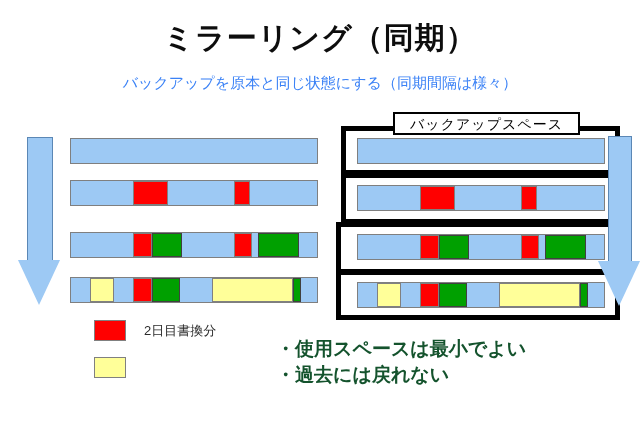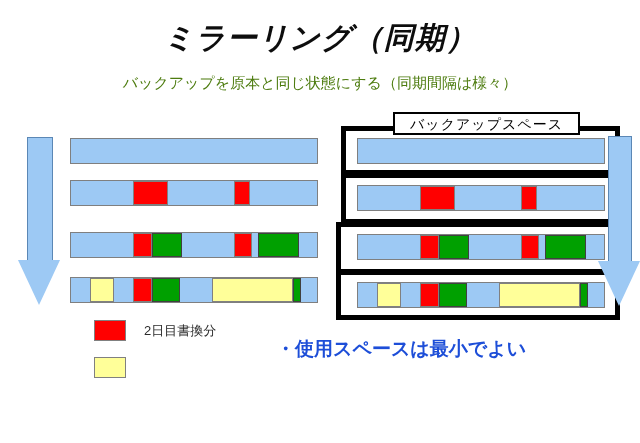--- a/index.html
+++ b/index.html
@@ -9,25 +9,24 @@
     font-family:"Liberation Sans","DejaVu Sans",sans-serif;
     color:#000;
   }
   .abs{position:absolute;}
 
   
   #title{
     left:0;top:18px;width:640px;text-align:center;
     font-size:30px;font-weight:700;letter-spacing:1px;
     color:#0d0d0d;
-    font-style:italic;
   }
   #subtitle{
     left:0;top:74px;width:640px;text-align:center;
-    font-size:15px;font-weight:500;color:#4d7c0f;
+    font-size:15px;font-weight:500;color:#3b82f6;
   }
 
   
   .arrow-shaft{background:#9dc9f4;border:1px solid #5b87b5;}
 
   
   .bar{
     height:26px;border:1px solid #7f7f7f;box-sizing:border-box;
     display:flex;background:#9dc9f4;
   }
@@ -51,21 +50,21 @@
   .legend-swatch{width:32px;height:21px;box-sizing:border-box;}
   .legend-swatch.red{background:#ff0000;border:1px solid #808080;}
   .legend-swatch.green{background:#00a000;border:1px solid #404040;}
   .legend-swatch.yellow{background:#ffff99;border:1px solid #808080;}
   .legend-text{font-size:13px;color:#2b2b2b;margin-left:18px;line-height:21px;}
   .legend-row{display:flex;align-items:center;padding-left:28px;}
 
   
   #notes{
     left:276px;top:336px;width:364px;
-    font-size:19px;font-weight:700;line-height:26px;color:#1d4ed8;
+    font-size:19px;font-weight:700;line-height:26px;color:#14532d;
   }
 </style>
 </head>
 <body>
 
 <div class="abs" id="title">ミラーリング（同期）</div>
 <div class="abs" id="subtitle">バックアップを原本と同じ状態にする（同期間隔は様々）</div>
 
 <div class="abs" style="left:18px;top:137px;width:42px;height:168px;">
   <div class="abs arrow-shaft" style="left:9px;top:0;width:24px;height:125px;"></div>
@@ -154,13 +153,14 @@
     <span class="legend-swatch red"></span>
     <span class="legend-text">2日目書換分</span>
   </div>
   <div class="legend-row">
     <span class="legend-swatch yellow"></span>
   </div>
 </div>
 
 <div class="abs" id="notes">
   <div>・使用スペースは最小でよい</div>
+  <div>・過去には戻れない</div>
 </div>
 
 </body></html>

